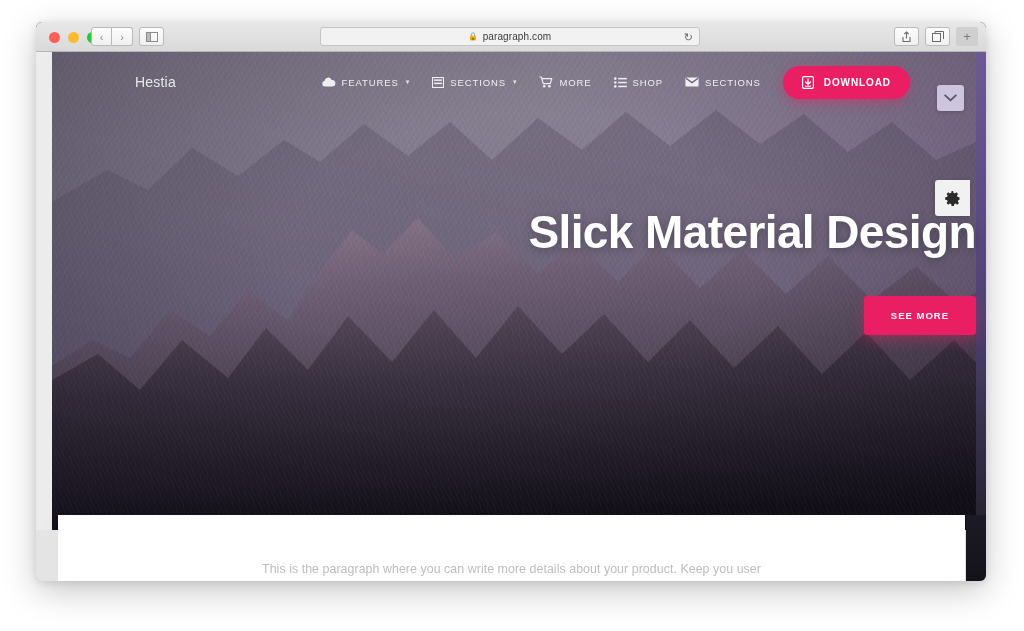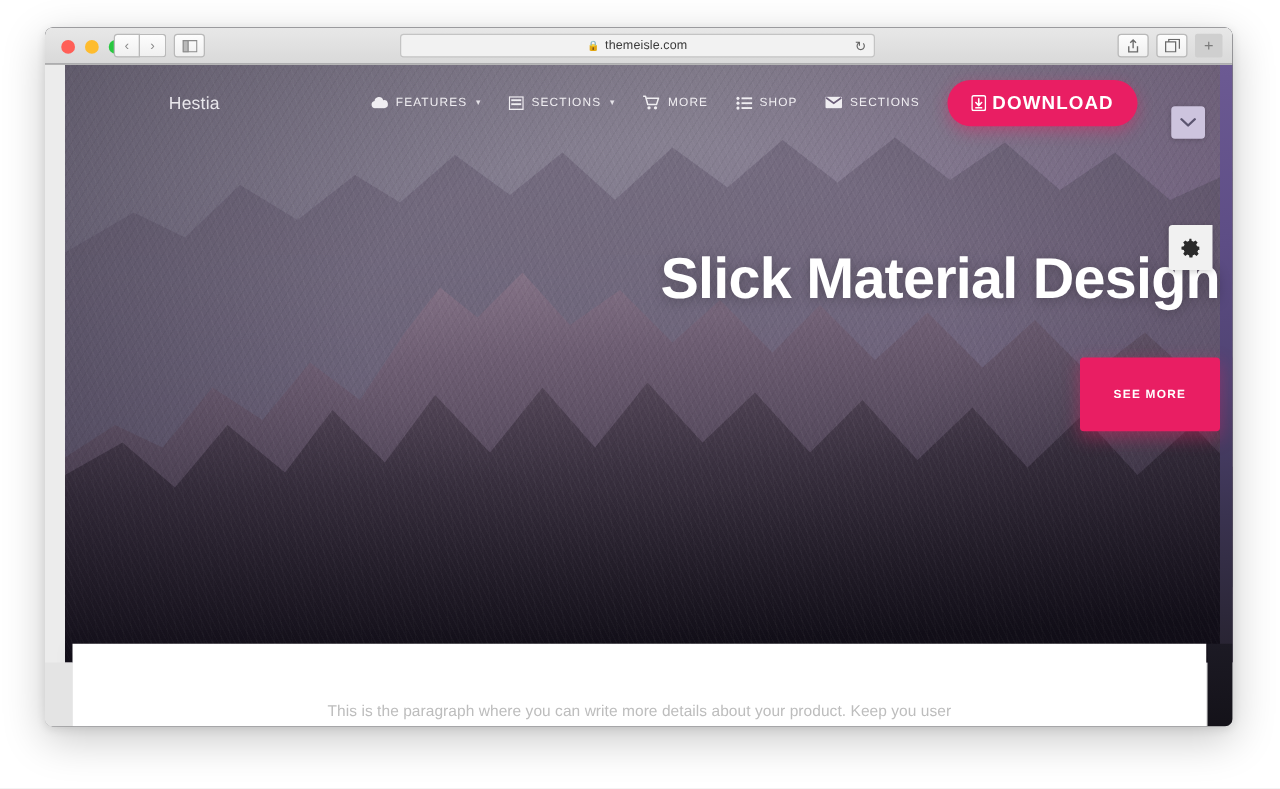--- a/index.html
+++ b/index.html
@@ -210,24 +210,24 @@
     color: #f0eef2;
     font-size: 9.5px;
     letter-spacing: .9px;
     font-weight: normal;
     white-space: nowrap;
   }
   .menu-item .caret { font-size: 7px; opacity: .9; margin-left: 1px; }
   .micon { display: inline-flex; align-items: center; }
 
   .download-btn {
-    display: flex; align-items: center; gap: 5px;
+    display: flex; align-items: center; gap: 10px;
     background: #e91e63;
     color: #ffffff;
-    font-size: 15px;
+    font-size: 10px;
     font-weight: bold;
     letter-spacing: .9px;
     padding: 10px 19px;
     border-radius: 20px;
     box-shadow: 0 4px 12px rgba(233,30,99,.42);
     white-space: nowrap;
   }
 
   
   .hero-copy {
@@ -255,21 +255,21 @@
     letter-spacing: .1px;
     text-shadow: 0 1px 6px rgba(0,0,0,.34);
   }
   .see-more {
     margin-top: 38px;
     background: #e91e63;
     color: #ffffff;
     font-size: 9.5px;
     font-weight: bold;
     letter-spacing: 1px;
-    padding: 24px 27px;
+    padding: 14px 27px;
     border-radius: 3px;
     box-shadow: 0 5px 14px rgba(233,30,99,.40);
   }
 
   
   .chevron-widget {
     position: absolute;
     right: 22px; top: 33px;
     width: 27px; height: 26px;
     background: #cdc4de;
@@ -355,21 +355,21 @@
 
     <div class="sidebar-btn">
       <svg width="12" height="10" viewBox="0 0 12 10">
         <rect x="0.5" y="0.5" width="11" height="9" fill="none" stroke="#8a8a8a"></rect>
         <rect x="0.5" y="0.5" width="4" height="9" fill="#b9b9b9" stroke="#8a8a8a"></rect>
       </svg>
     </div>
 
     <div class="urlbar">
       <span class="lock">🔒</span>
-      <span class="url-text">themeisle.com</span>
+      <span class="url-text">paragraph.com</span>
       <span class="reload">↻</span>
     </div>
 
     <div class="right-tools">
       <div class="rt-btn">
         <svg width="11" height="12" viewBox="0 0 11 12">
           <path d="M5.5 1 L5.5 7.5 M3.2 3.2 L5.5 1 L7.8 3.2" fill="none" stroke="#6a6a6a" stroke-width="1.1"></path>
           <path d="M2 6 L2 10.5 L9 10.5 L9 6" fill="none" stroke="#6a6a6a" stroke-width="1.1"></path>
         </svg>
       </div>

